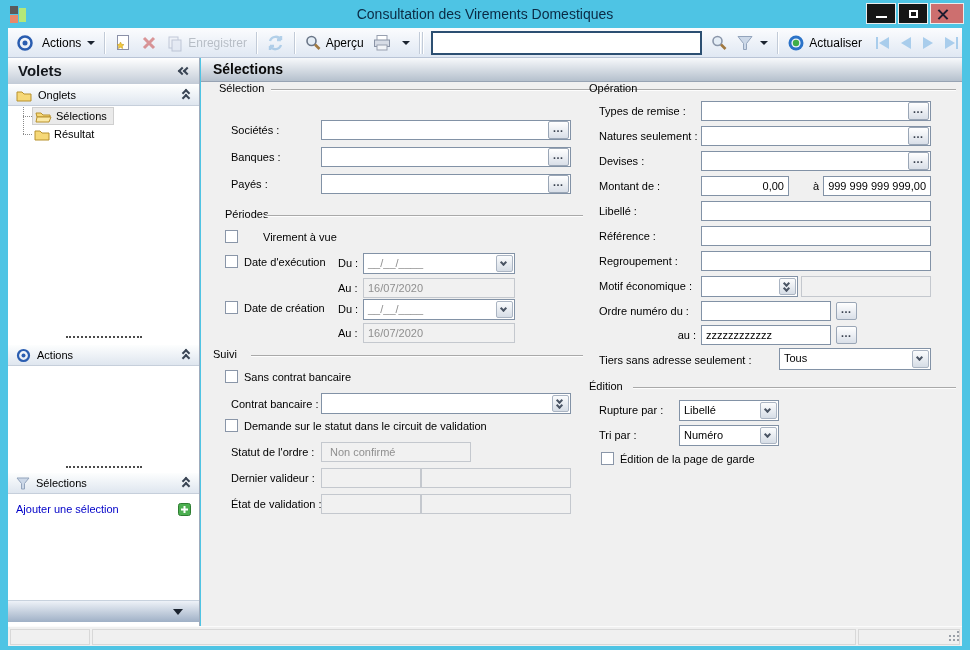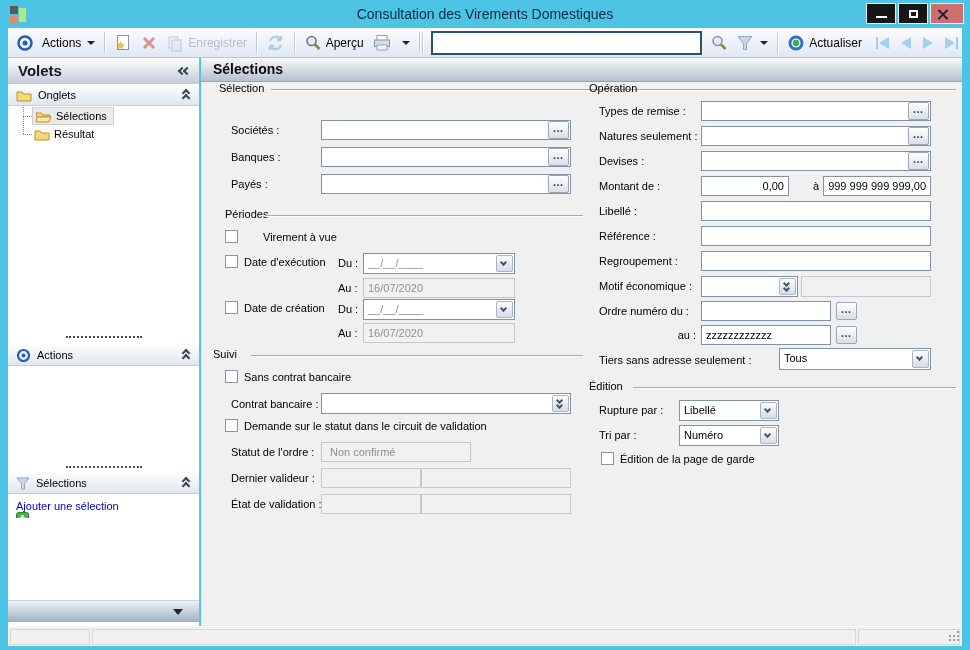--- a/index.html
+++ b/index.html
@@ -43,21 +43,21 @@
   .volets-title { position:absolute; left:10px; top:4px; font-size:15px; font-weight:bold; color:#15181d; }
   .side-sec { position:absolute; left:0; right:0; height:22px;
     background:linear-gradient(#fdfefe,#dfe6ef); border-top:1px solid #fff; border-bottom:1px solid #c6cfdb;
     display:flex; align-items:center; padding:0 8px; gap:6px; }
   .side-sec .sec-label { flex:1; }
   .tree-item { position:absolute; height:18px; display:flex; align-items:center; gap:4px; }
   .tree-sel { background:#eaeaea; border:1px solid #cfcfcf; padding:0 6px 0 2px; }
   .tree-guide-v { position:absolute; left:15px; top:49px; height:27px; border-left:1px dotted #8a8a8a; }
   .tree-guide-h { position:absolute; left:15px; width:9px; border-top:1px dotted #8a8a8a; }
   .dots-sep { position:absolute; left:58px; width:76px; border-top:2px dotted #4a4a4a; }
-  .add-link-row { position:absolute; left:0; right:0; height:18px; display:flex; padding:0 8px;flex-direction:column; }
+  .add-link-row { position:absolute; left:0; right:0; height:18px; display:flex; align-items:center; padding:0 8px; }
   .add-link { flex:1; color:#0000c8; }
   .side-bottom { position:absolute; left:0; right:0; top:542px; height:22px;
     background:linear-gradient(#eef2f8,#9fb0c6); border-top:1px solid #c8d2de; }
   .side-bottom .down-tri { position:absolute; left:165px; top:8px; width:0; height:0;
     border-left:5px solid transparent; border-right:5px solid transparent; border-top:6px solid #1c2430; }
 
   
   .ch { position:relative; display:inline-block; width:10px; height:11px; }
   .ch i { position:absolute; left:2px; width:6px; height:6px; border:0 solid #3a4554; }
   .ch.up i { border-top-width:2px; border-left-width:2px; transform:rotate(45deg); }

